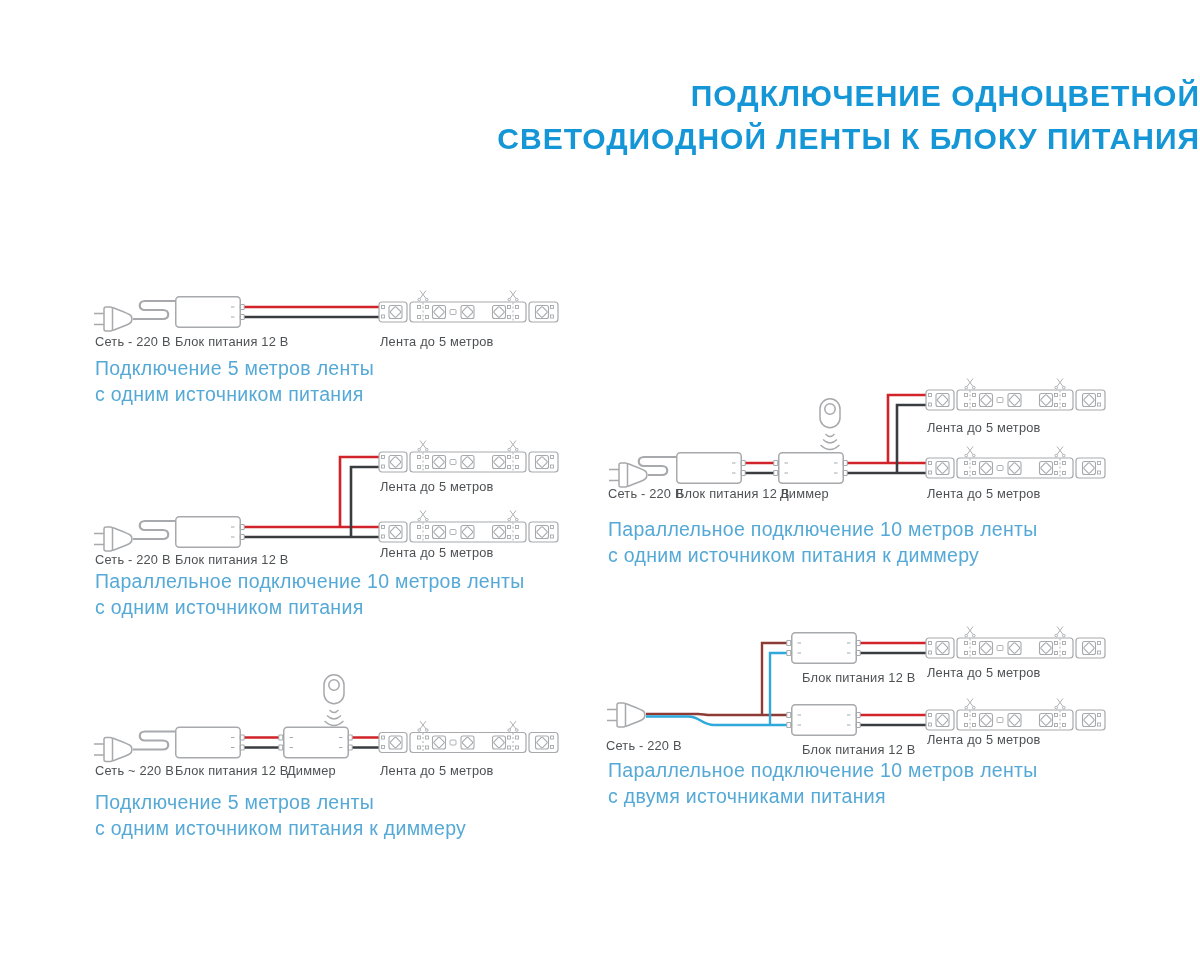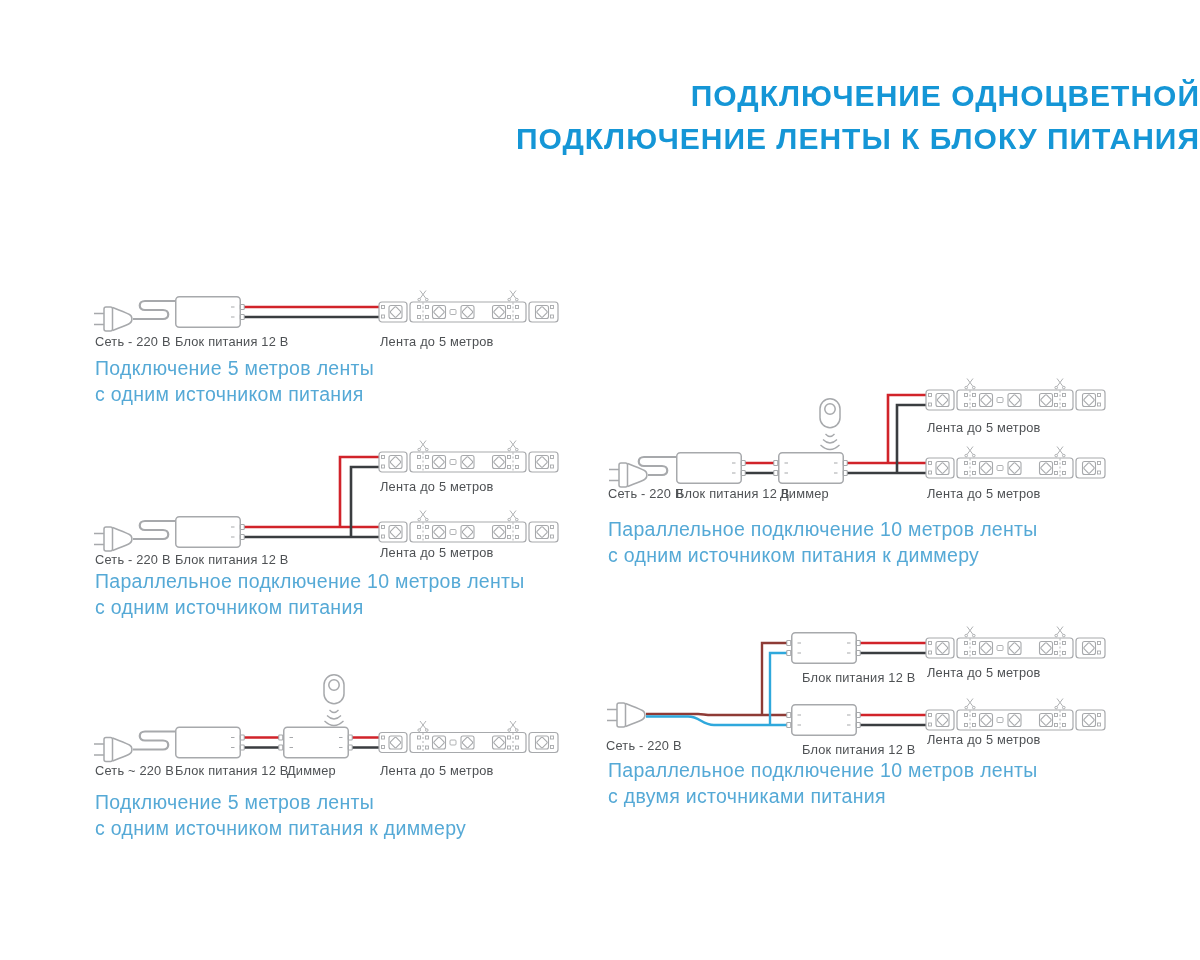--- a/index.html
+++ b/index.html
@@ -12,21 +12,21 @@
   .lbl{fill:#4e5154;font-size:12.8px;letter-spacing:0.2px;}
   .cap{fill:#55a9d6;font-size:19.5px;letter-spacing:0.3px;}
 </style>
 </head>
 <body>
 
 <div class="page">
 
   <div class="title">
     <div>ПОДКЛЮЧЕНИЕ ОДНОЦВЕТНОЙ</div>
-    <div>ПОДКЛЮЧЕНИЕ ЛЕНТЫ К БЛОКУ ПИТАНИЯ</div>
+    <div>СВЕТОДИОДНОЙ ЛЕНТЫ К БЛОКУ ПИТАНИЯ</div>
   </div>
 
   <svg width="1200" height="960" viewBox="0 0 1200 960">
     <defs>
       <g id="chip" stroke="#a7a9ac" fill="none" stroke-width="1.1">
         <rect x="-6.5" y="-6.5" width="13" height="13" rx="2"></rect>
         <rect x="-4" y="-4" width="8" height="8" rx="1.2" transform="rotate(45)"></rect>
       </g>
       <g id="scissors" stroke="#a7a9ac" fill="none" stroke-width="0.9">
         <path d="M-3,-4.5 L3,3.5 M3,-4.5 L-3,3.5"></path>

